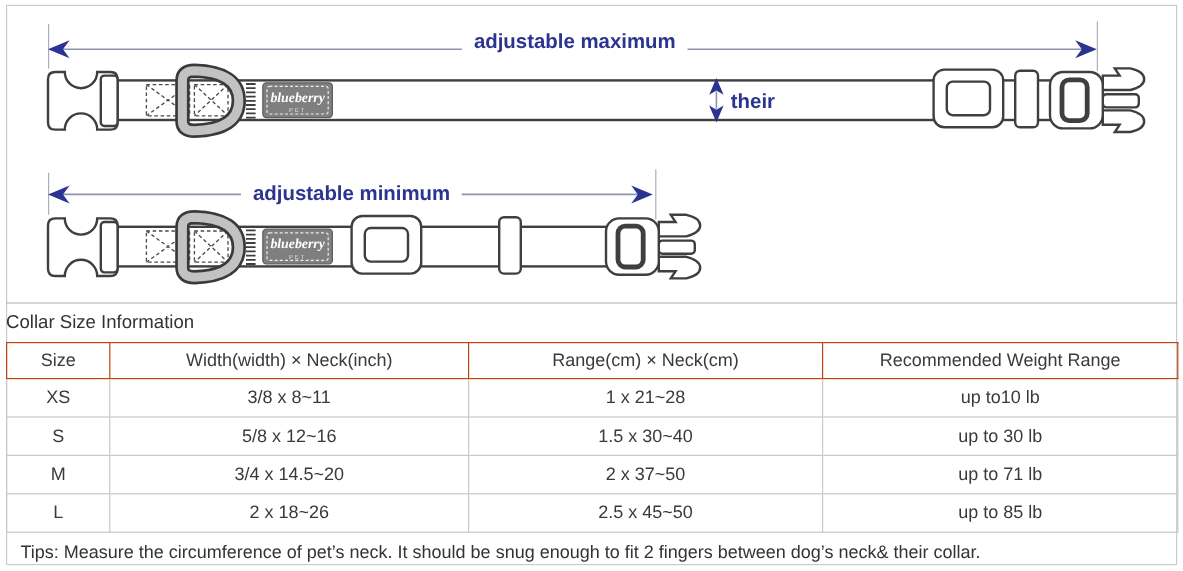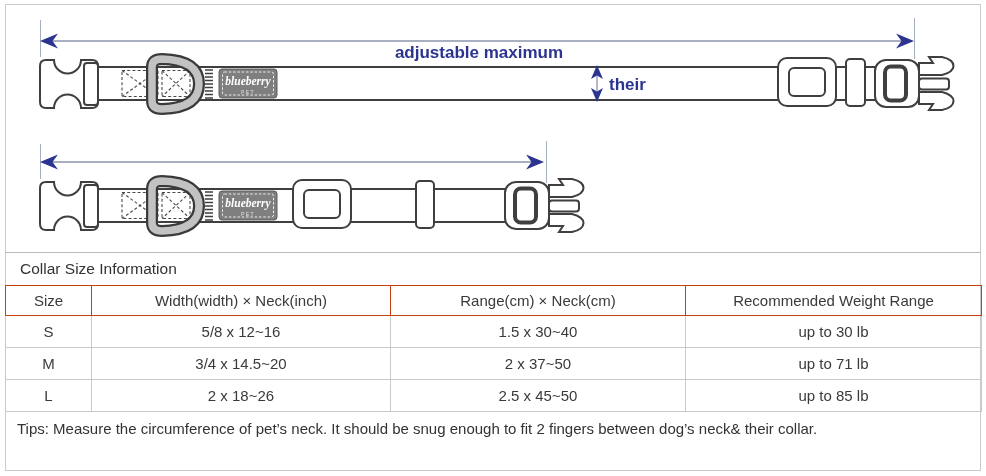--- a/index.html
+++ b/index.html
@@ -24,21 +24,21 @@
   .patchsub{fill:#e0e0e0;font:5px "Liberation Sans",sans-serif;letter-spacing:1.5px;}
   .innerbuckle{fill:none;stroke:#3f3f3f;stroke-width:4;}
 
   .dim-label{position:absolute;transform:translateX(-50%);background:#fff;
              padding:0 10px;font-size:17px;font-weight:600;color:#2b3490;
              line-height:22px;white-space:nowrap;}
   .dim-label.width-label{transform:none;padding:0 2px;}
 
   
   .table-wrap{position:absolute;left:5px;top:252px;width:976px;}
-  .table-title{height:33px;line-height:32px;padding-left:15px;font-size:15.5px;
+  .table-title{height:33px;line-height:32px;font-size:15.5px;
                color:#333;border-top:1px solid #b9b9b9;box-sizing:border-box;}
   table.size-table{border-collapse:collapse;table-layout:fixed;width:976px;}
   table.size-table th{height:27px;border:1px solid #c2410c;font-weight:400;
                       font-size:15px;color:#3a3a3a;text-align:center;}
   table.size-table td{height:29px;border:1px solid #c9c9c9;text-align:center;
                       font-size:15px;color:#3a3a3a;}
   .tips{height:34px;line-height:34px;padding-left:12px;font-size:15px;color:#333;
         white-space:nowrap;}
 </style>
 </head>
@@ -145,21 +145,22 @@
     </g>
 
     <g>
       <path class="tick" d="M40.5,144 V179 M546.5,141 V183"></path>
       <path class="dimline" d="M46,162 H540"></path>
       <polygon class="arrow" points="40,162 58,154.5 52.5,162 58,169.5"></polygon>
       <polygon class="arrow" points="544,162 526,154.5 531.5,162 526,169.5"></polygon>
     </g>
   </svg>
 
-  <div class="dim-label" style="left:479px;top:42px">adjustable maximum</div>
+  <div class="dim-label" style="left:479px;top:24px">adjustable maximum</div>
+  <div class="dim-label" style="left:293px;top:151px">adjustable minimum</div>
   <div class="dim-label width-label" style="left:607px;top:74px">their</div>
 
   <div class="table-wrap">
     <div class="table-title">Collar Size Information</div>
     <table class="size-table">
       <colgroup>
         <col style="width:86px">
           <col style="width:299px">
           <col style="width:295px">
           <col style="width:296px">
@@ -167,20 +168,26 @@
       <thead>
         <tr>
           <th>Size</th>
           <th>Width(width) × Neck(inch)</th>
           <th>Range(cm) × Neck(cm)</th>
           <th>Recommended Weight Range</th>
         </tr>
       </thead>
       <tbody>
         <tr>
+          <td>XS</td>
+          <td>3/8 x 8~11</td>
+          <td>1 x 21~28</td>
+          <td>up to10 lb</td>
+        </tr>
+        <tr>
           <td>S</td>
           <td>5/8 x 12~16</td>
           <td>1.5 x 30~40</td>
           <td>up to 30 lb</td>
         </tr>
         <tr>
           <td>M</td>
           <td>3/4 x 14.5~20</td>
           <td>2 x 37~50</td>
           <td>up to 71 lb</td>

